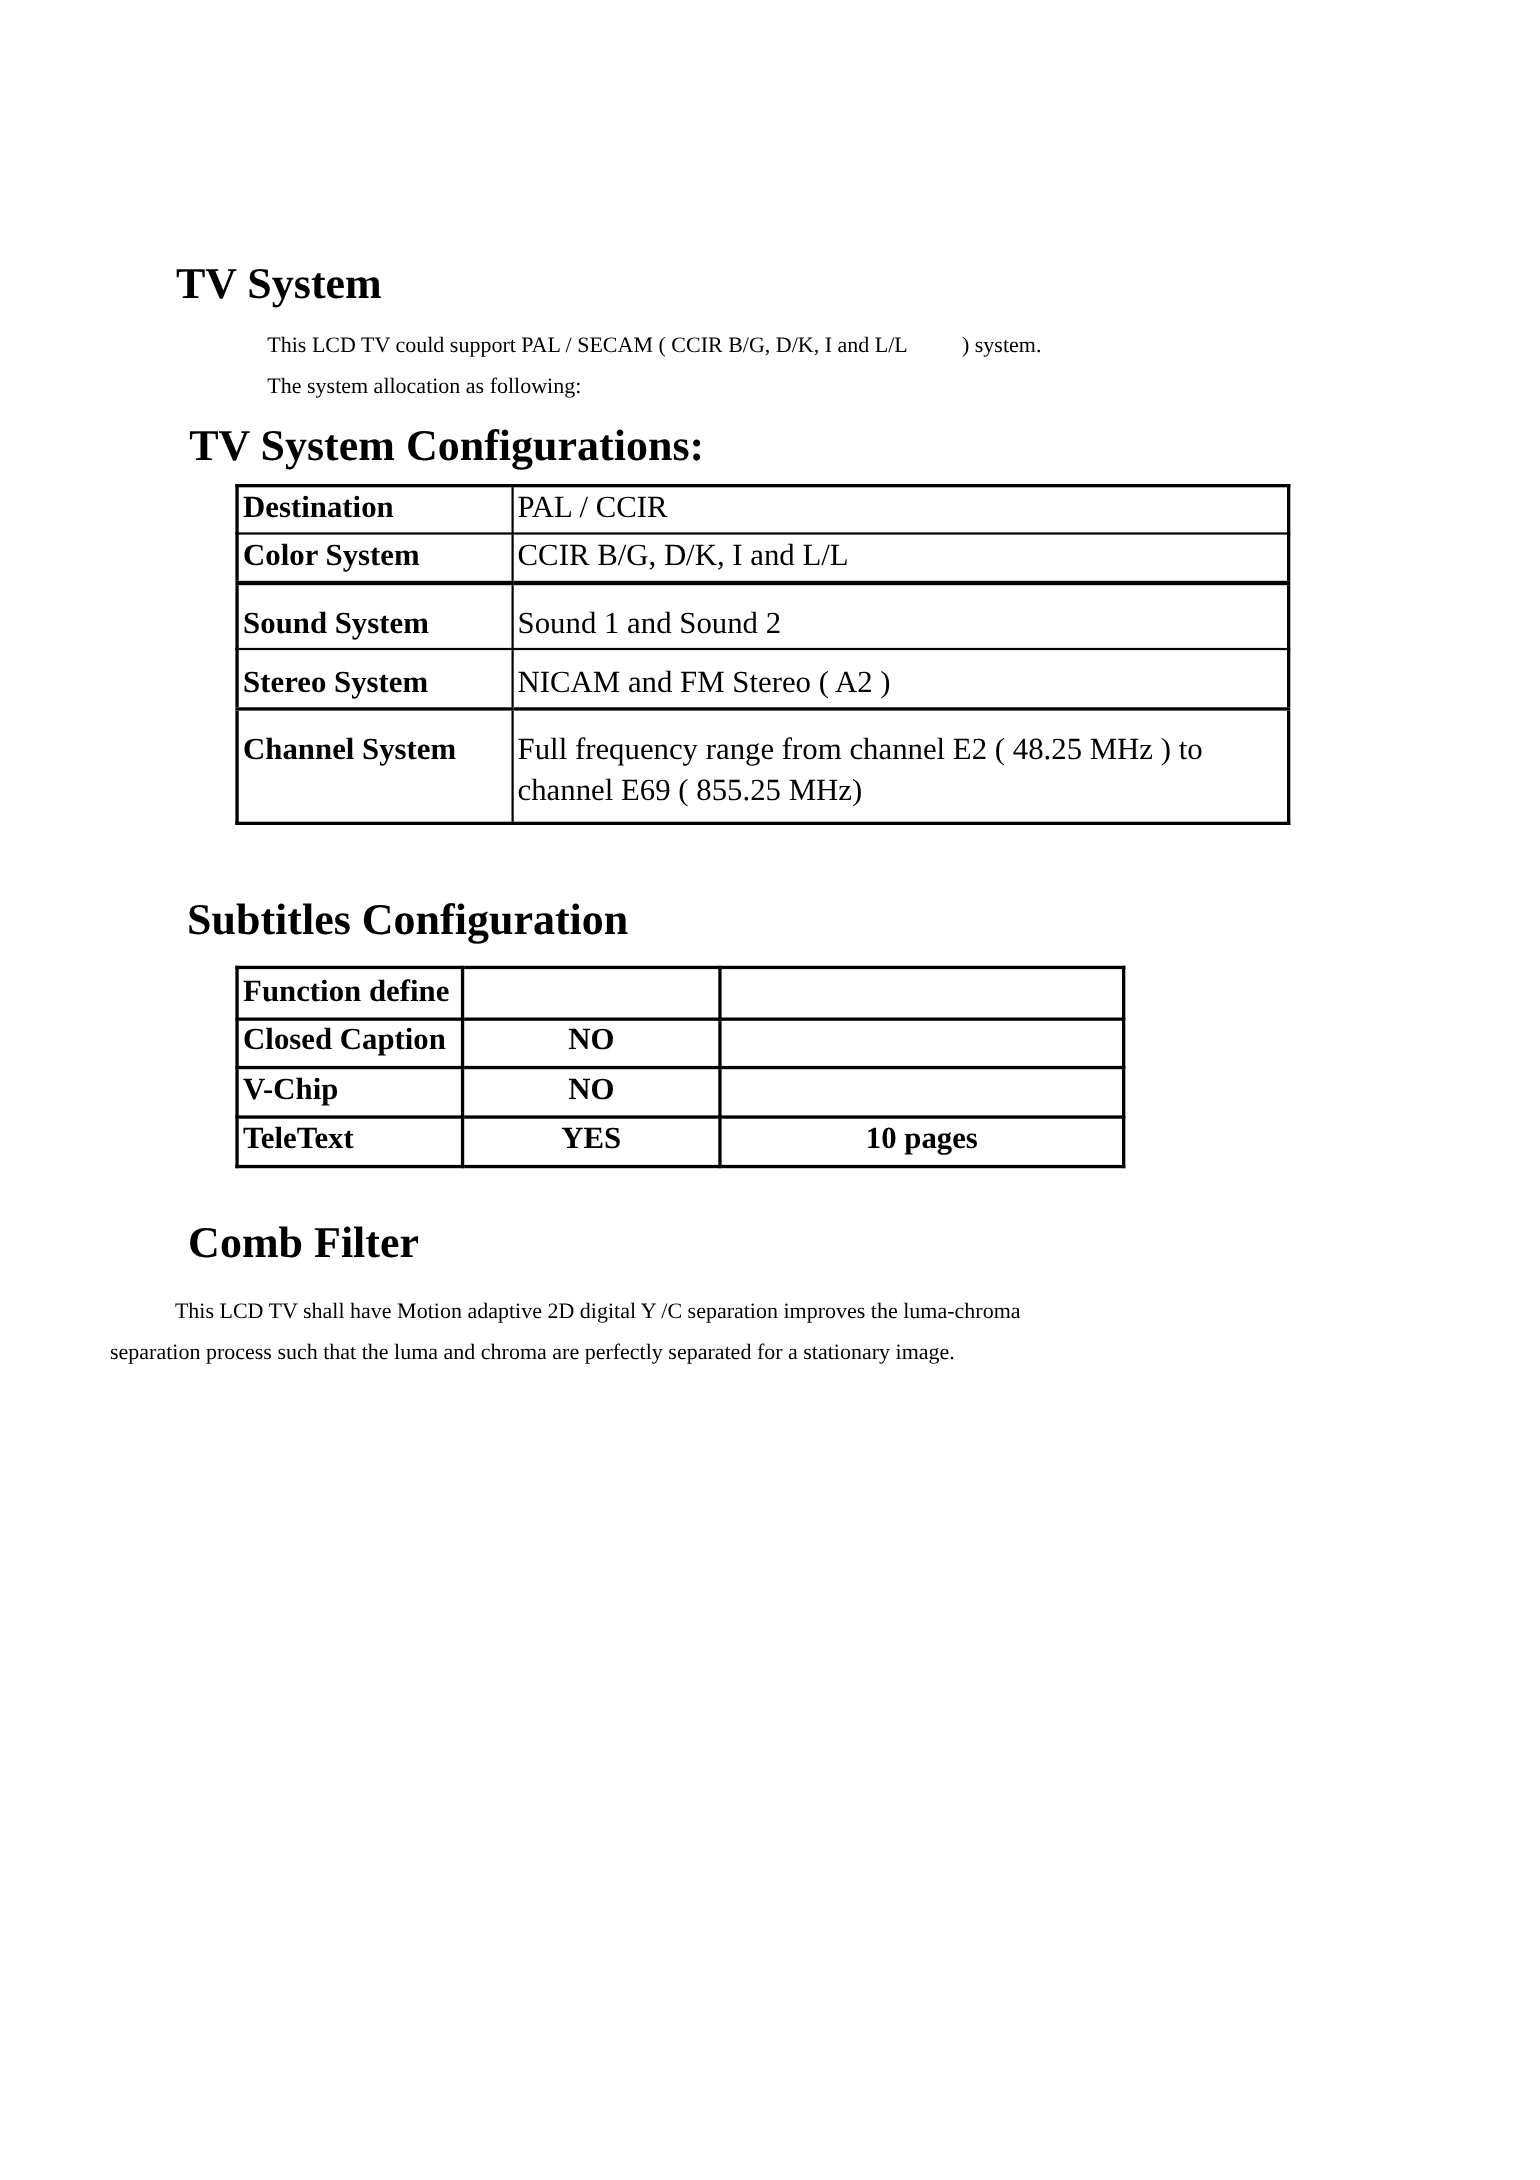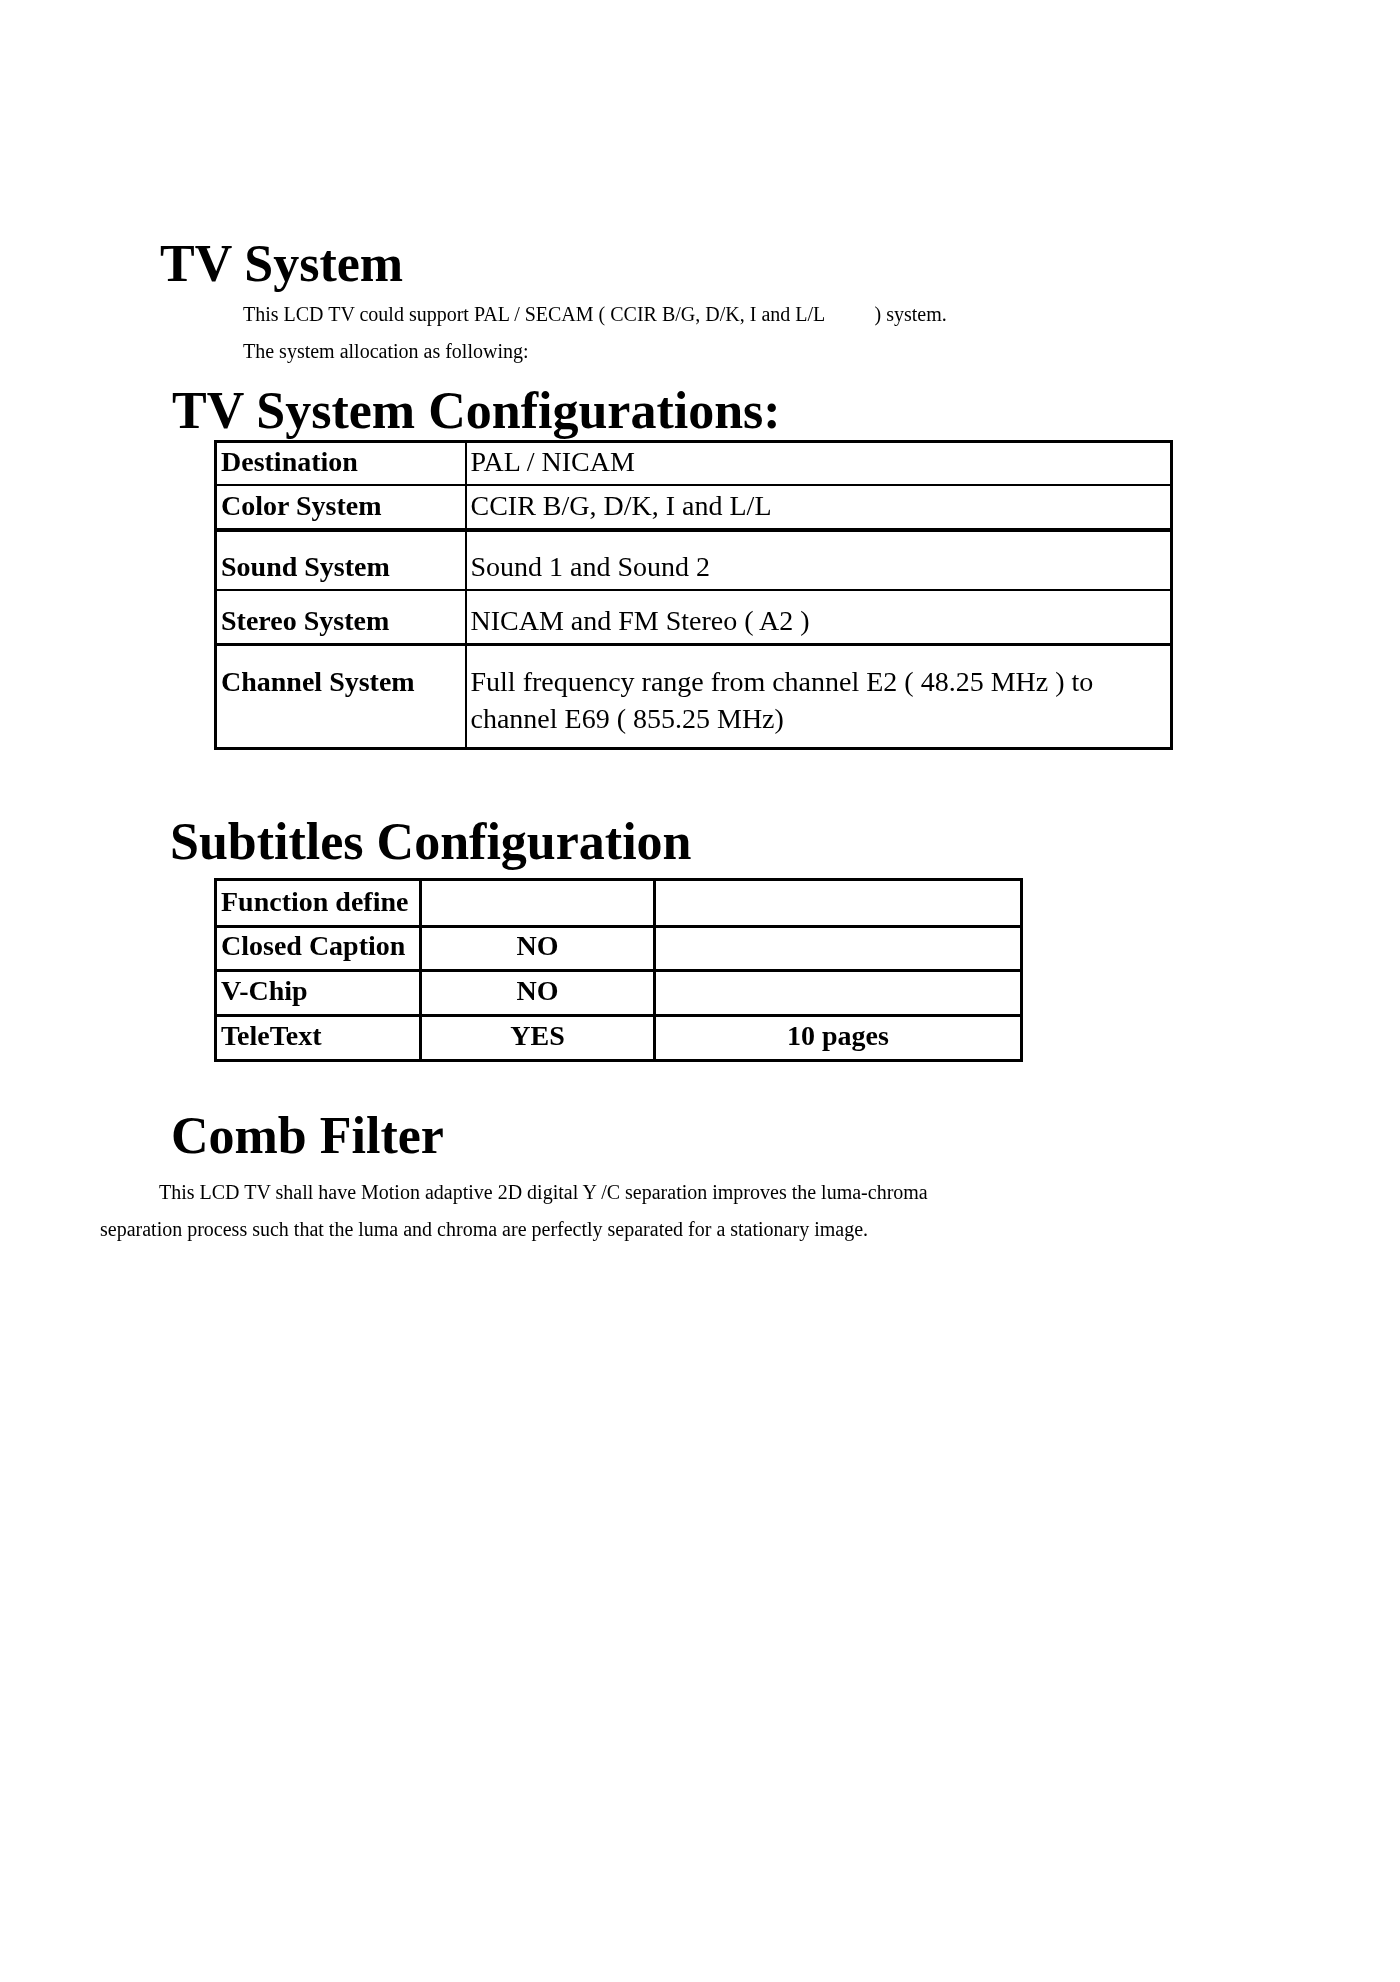--- a/index.html
+++ b/index.html
@@ -8,21 +8,21 @@
     width: 1400px;
     height: 1982px;
     background: #ffffff;
     color: #000000;
     font-family: "Liberation Serif", "DejaVu Serif", serif;
     overflow: hidden;
   }
   .heading {
     position: absolute;
     font-weight: bold;
-    font-size: 52px;
+    font-size: 40px;
     line-height: 1;
     white-space: nowrap;
     font-family: Liberation Serif, serif;
   }
   #h-tv-system { left: 160px; top: 238px; }
   #h-tv-config { left: 172px; top: 385px; }
   #h-subtitles { left: 170px; top: 816px; }
   #h-comb     { left: 171px; top: 1110px; }
 
   .para { position: absolute; font-size: 20px; line-height: 37px; }
@@ -77,21 +77,21 @@
   <div class="heading" id="h-tv-config">TV System Configurations:</div>
 
   <table id="config-table">
     <colgroup>
       <col style="width:250px">
       <col style="width:706px">
     </colgroup>
     <tbody>
       <tr style="height:43px">
         <td class="label-cell">Destination</td>
-        <td class="value-cell">PAL / NICAM</td>
+        <td class="value-cell">PAL / CCIR</td>
       </tr>
       <tr style="height:45px" class="thick-after">
         <td class="label-cell">Color System</td>
         <td class="value-cell">CCIR B/G, D/K, I and L/L</td>
       </tr>
       <tr style="height:60px">
         <td class="label-cell">Sound System</td>
         <td class="value-cell">Sound 1 and Sound 2</td>
       </tr>
       <tr style="height:55px" class="mid-after">

